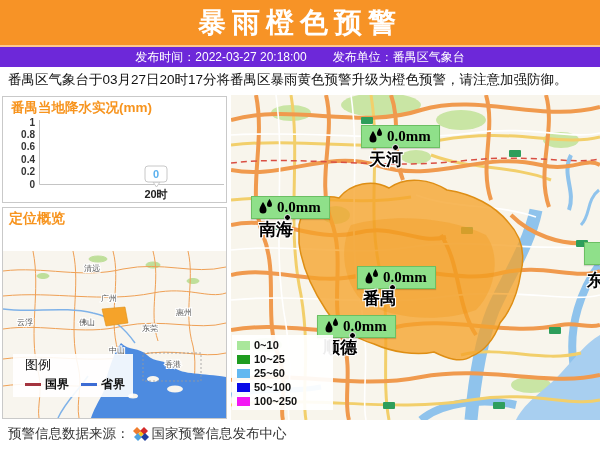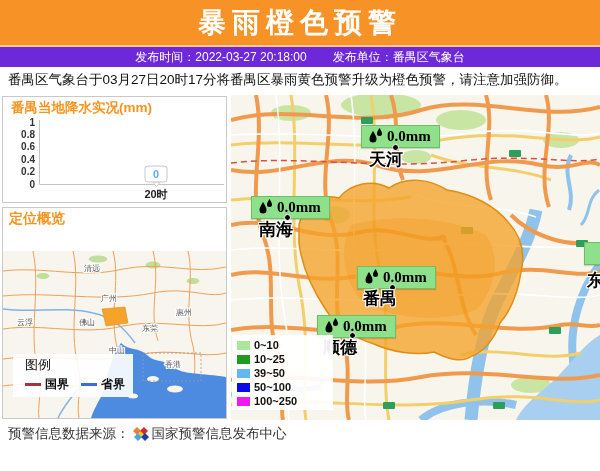--- a/index.html
+++ b/index.html
@@ -266,21 +266,21 @@
       <div class="row">
           <span class="sw sw0"></span>
           <span class="r">0~10</span>
         </div>
       <div class="row">
           <span class="sw sw1"></span>
           <span class="r">10~25</span>
         </div>
       <div class="row">
           <span class="sw sw2"></span>
-          <span class="r">39~50</span>
+          <span class="r">25~60</span>
         </div>
       <div class="row">
           <span class="sw sw3"></span>
           <span class="r">50~100</span>
         </div>
       <div class="row">
           <span class="sw sw4"></span>
           <span class="r">100~250</span>
         </div>
     </div>

